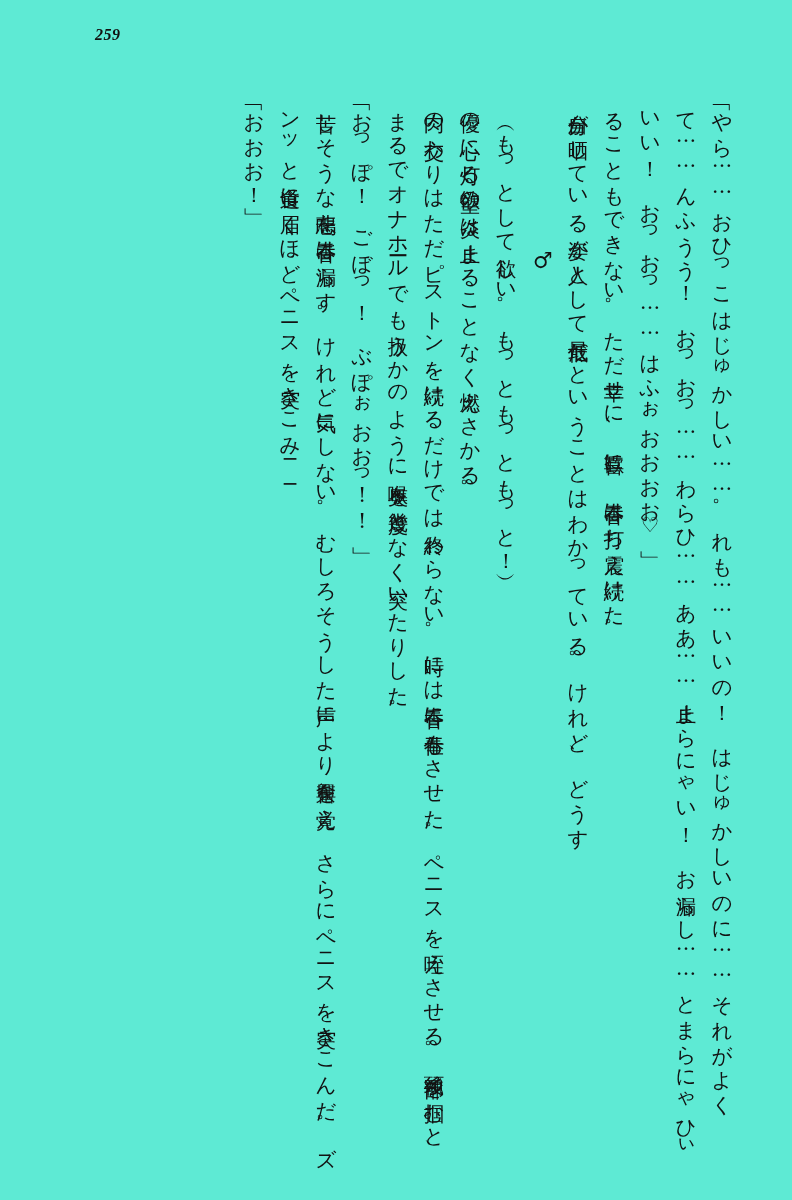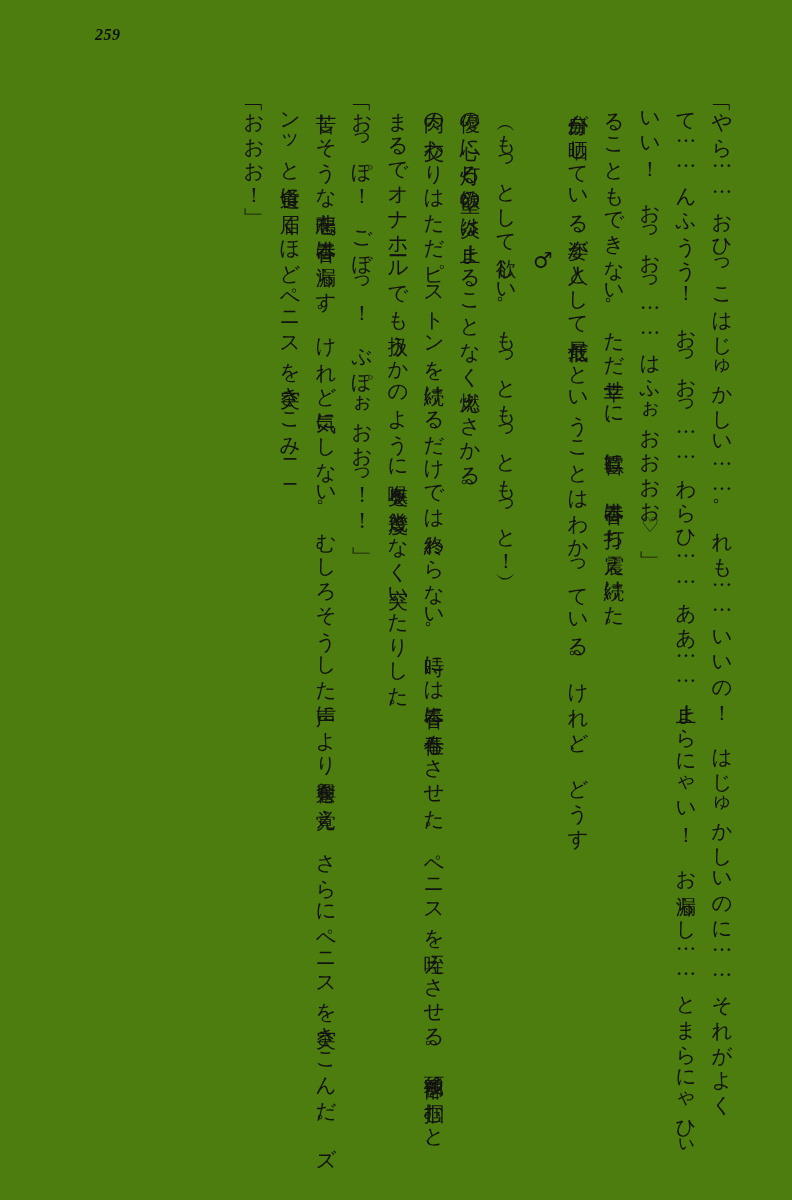--- a/index.html
+++ b/index.html
@@ -12,21 +12,21 @@
     height: 1200px;
     font-family: "Liberation Serif", "DejaVu Serif", serif;
     color: #111111;
     position: relative;
     overflow: hidden;
   }
   #page {
     position: relative;
     width: 792px;
     height: 1200px;
-    background: #4d7c0f;
+    background: #5eead4;
   }
   #page-number {
     position: absolute;
     top: 26px;
     left: 95px;
     font-size: 16px;
     font-weight: bold;
     font-style: italic;
     font-family: "Liberation Serif", "DejaVu Serif", serif;
     letter-spacing: 0.5px;

